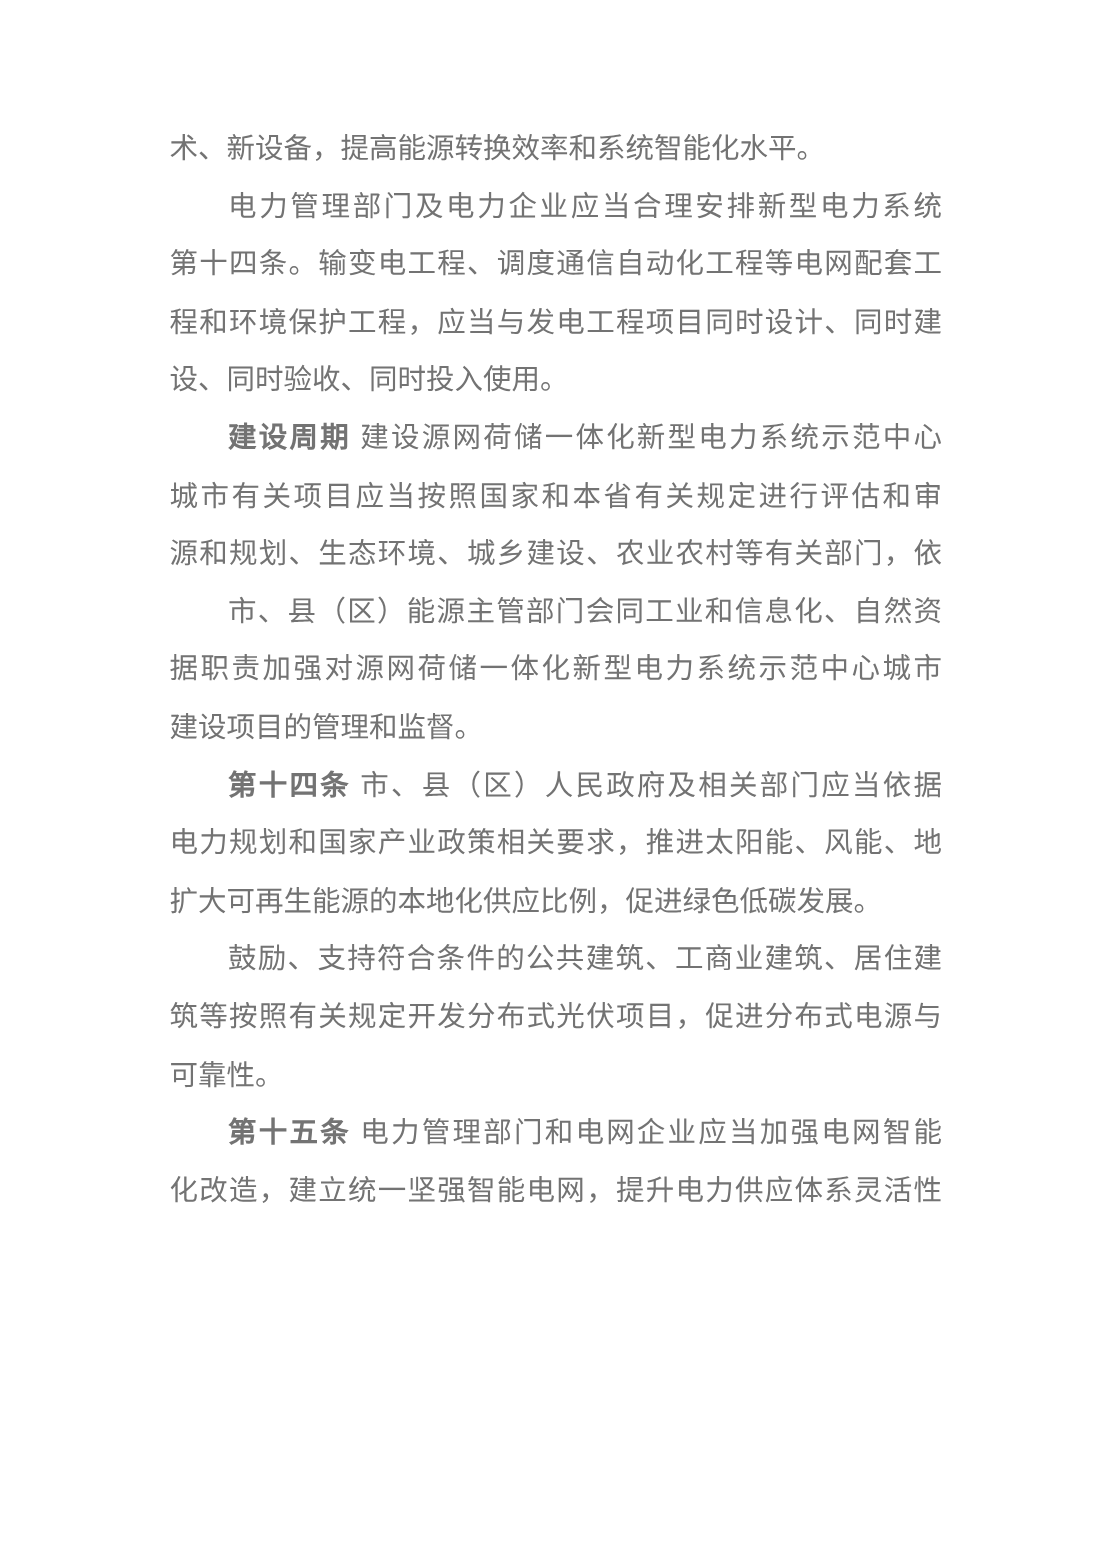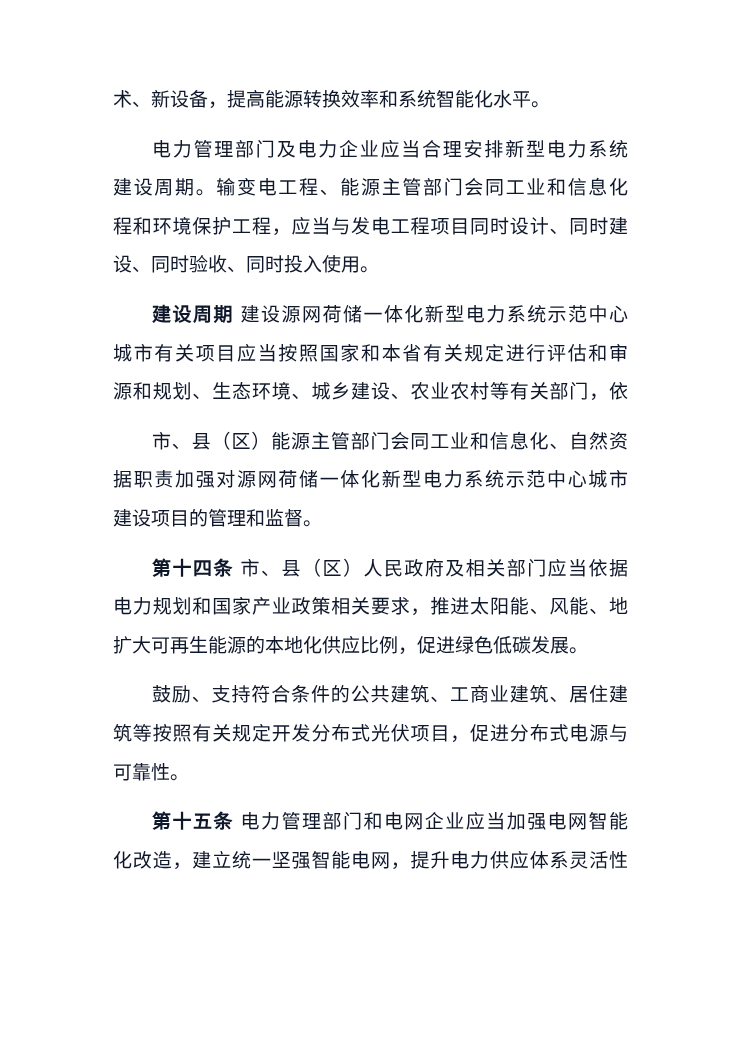--- a/index.html
+++ b/index.html
@@ -25,38 +25,37 @@
     letter-spacing: 0;
   }
   .line {
     height: 38.6px;
     text-align: left;
     white-space: normal;
     overflow: visible;
   }
   .line.indent {
     text-indent: 39px;
-    margin-top: 11px;
   }
   .line.justify {
     text-align: justify;
     text-align-last: justify;
   }
   .line b {
     font-weight: bold;
   }
 </style>
 </head>
 <body style="background: rgb(255, 255, 255);">
 
 <div id="doc-page">
-  <div id="text-block" style="color: #0f172a;">
+  <div id="text-block" style="color: #737373; font-family: Liberation Serif, serif;">
       <div class="line"><span>术、新设备，提高能源转换效率和系统智能化水平。</span></div>
       <div class="line indent justify"><span>电力管理部门及电力企业应当合理安排新型电力系统</span></div>
-      <div class="line justify"><span>建设周期。输变电工程、能源主管部门会同工业和信息化</span></div>
+      <div class="line justify"><span>第十四条。输变电工程、调度通信自动化工程等电网配套工</span></div>
       <div class="line justify"><span>程和环境保护工程，应当与发电工程项目同时设计、同时建</span></div>
       <div class="line"><span>设、同时验收、同时投入使用。</span></div>
       <div class="line indent justify"><b>建设周期</b><span> 建设源网荷储一体化新型电力系统示范中心</span></div>
       <div class="line justify"><span>城市有关项目应当按照国家和本省有关规定进行评估和审</span></div>
       <div class="line justify"><span>源和规划、生态环境、城乡建设、农业农村等有关部门，依</span></div>
       <div class="line indent justify"><span>市、县（区）能源主管部门会同工业和信息化、自然资</span></div>
       <div class="line justify"><span>据职责加强对源网荷储一体化新型电力系统示范中心城市</span></div>
       <div class="line"><span>建设项目的管理和监督。</span></div>
       <div class="line indent justify"><b>第十四条</b><span> 市、县（区）人民政府及相关部门应当依据</span></div>
       <div class="line justify"><span>电力规划和国家产业政策相关要求，推进太阳能、风能、地</span></div>

